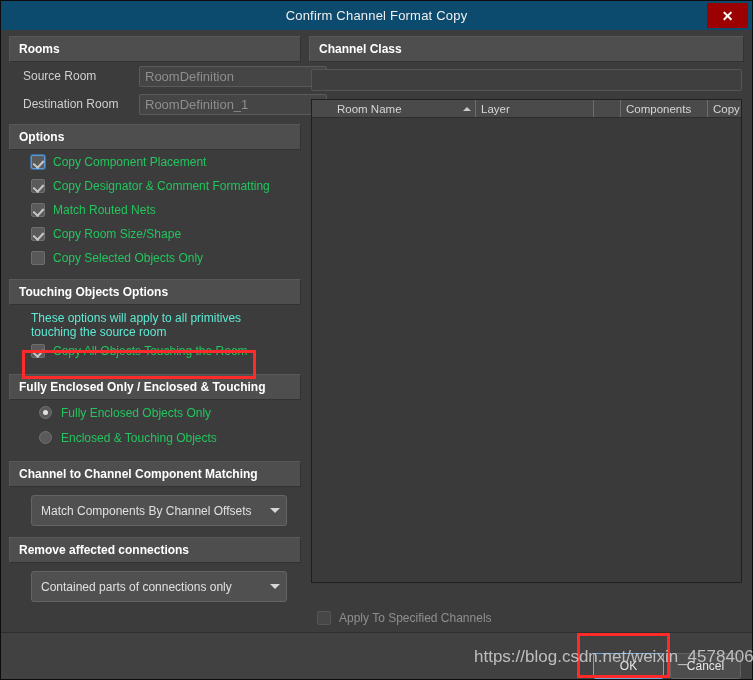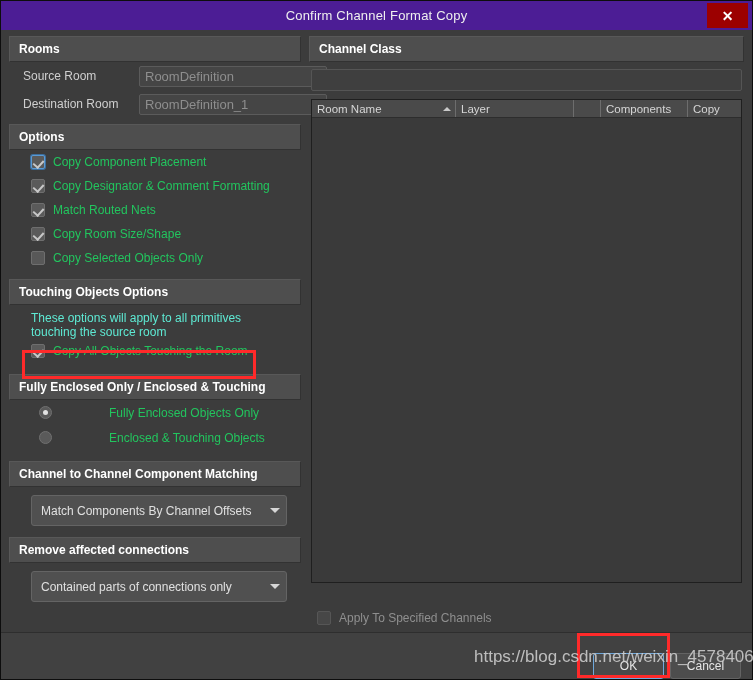--- a/index.html
+++ b/index.html
@@ -24,21 +24,21 @@
     background: #3c3c3c;
     border: 1px solid #0d0d0d;
     display: flex;
     flex-direction: column;
   }
 
   
   .titlebar {
     height: 29px;
     flex: 0 0 29px;
-    background: #4c1d95;
+    background: #0c4a6e;
     position: relative;
     display: flex;
     align-items: center;
     justify-content: center;
   }
   .title-text {
     font-size: 13px;
     color: #efefef;
     letter-spacing: .2px;
   }
@@ -166,21 +166,20 @@
     overflow: hidden;
   }
 
   
   .radio-row {
     display: flex;
     align-items: center;
     height: 25px;
     padding-left: 30px;
     cursor: pointer;
-    gap: 48px;
   }
   .rbox {
     width: 13px; height: 13px;
     flex: 0 0 13px;
     border-radius: 50%;
     background: #5a5a5a;
     border: 1px solid #707070;
     margin-right: 9px;
     position: relative;
   }
@@ -254,21 +253,21 @@
     padding-left: 5px;
     height: 100%;
     display: flex;
     align-items: center;
     position: relative;
     border-right: 1px solid #6d6d6d;
     cursor: pointer;
     overflow: hidden;
     white-space: nowrap;
   }
-  .th.c0 { width: 144px; flex: 0 0 144px; justify-content: space-between; padding-right: 4px; }
+  .th.c0 { width: 144px; flex: 0 0 144px; justify-content: space-between; padding-right: 4px; margin-left: 20px; }
   .th.c1 { width: 118px; flex: 0 0 118px; }
   .th.c2 { width: 27px;  flex: 0 0 27px; }
   .th.c3 { width: 87px;  flex: 0 0 87px; }
   .th.c4 { width: 50px;  flex: 0 0 50px; border-right: none; }
   .sort-asc {
     width: 0; height: 0;
     border-left: 4px solid transparent;
     border-right: 4px solid transparent;
     border-bottom: 4px solid #c9c9c9;
   }

